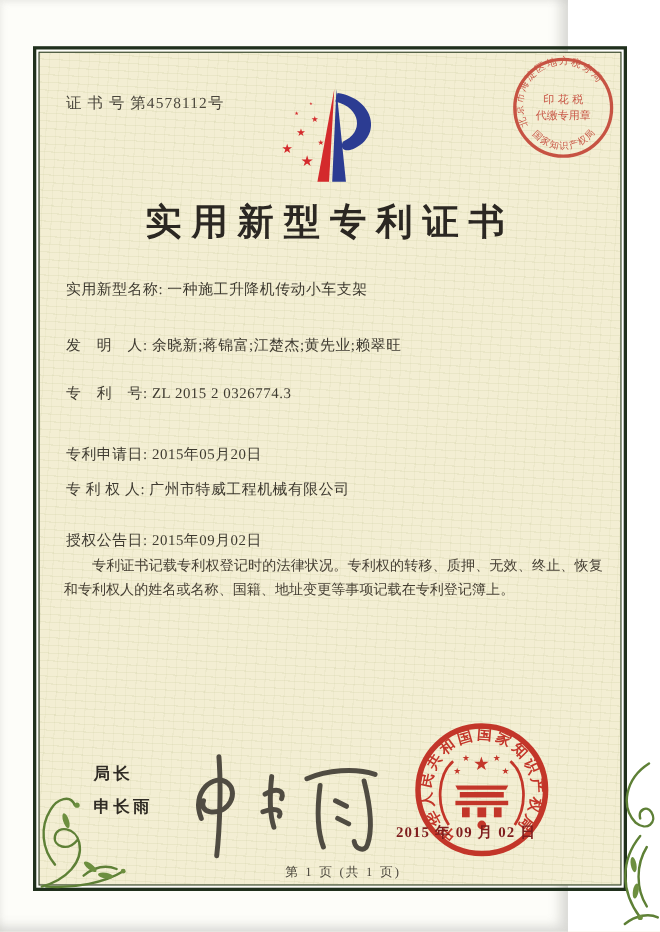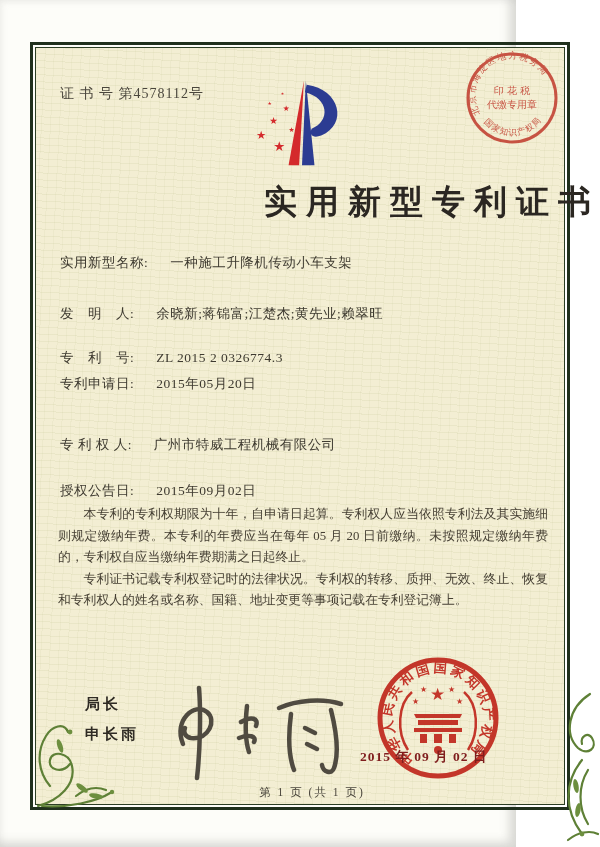--- a/index.html
+++ b/index.html
@@ -4,24 +4,24 @@
 <style>
   html,body{margin:0;padding:0;}
   body{width:600px;height:847px;background:#ffffff;font-family:"Liberation Serif","DejaVu Serif",serif;overflow:hidden;}
   .page{position:relative;width:516px;height:847px;background:#fdfdf9;box-shadow:inset -7px -5px 10px rgba(120,120,115,.25), inset 2px 2px 6px rgba(150,150,145,.12);text-decoration:underline;}
   .frame{position:absolute;left:30px;top:42px;width:540px;height:768px;border:3px solid #20301d;box-sizing:border-box;}
   .frame-inner{position:absolute;inset:2px;border:1px solid #2c3e24;background-color:#f3eed3;
     background-image:repeating-linear-gradient(3deg, rgba(165,172,110,.12) 0 1px, transparent 1px 7px),
                      repeating-linear-gradient(93deg, rgba(165,172,110,.08) 0 1px, transparent 1px 9px);}
   .cert-no{position:absolute;left:60px;top:85px;font-size:14px;color:#4a463c;letter-spacing:1px;}
   .logo{position:absolute;left:242px;top:76px;width:120px;height:96px;}
-  .title{position:absolute;left:0;top:180px;width:600px;text-align:right;font-size:33px;font-weight:bold;color:#2b2722;letter-spacing:9px;}
+  .title{position:absolute;left:0;top:180px;width:600px;text-align:center;font-size:33px;font-weight:bold;color:#2b2722;letter-spacing:9px;}
   .fields{position:absolute;left:60px;top:248px;width:486px;}
   .field-row{position:absolute;left:0;font-size:13.5px;color:#3e3a30;letter-spacing:.5px;white-space:nowrap;}
-  .field-row .lbl{margin-right:18px;text-align:center;}
+  .field-row .lbl{margin-right:0;text-align:center;}
   .body-text{position:absolute;left:58px;top:504px;width:490px;font-size:12.8px;line-height:21.5px;color:#453f33;text-align:justify;}
   .body-text p{margin:0;text-indent:2em;}
   .director{position:absolute;left:85px;top:689px;font-size:15px;color:#2f2b24;letter-spacing:3px;line-height:30px;font-weight:bold;}
   .signature{position:absolute;left:150px;top:682px;width:210px;height:100px;}
   .big-seal{position:absolute;left:356px;top:642px;width:164px;height:164px;opacity:.92;}
   .seal-date{position:absolute;left:360px;top:748px;width:160px;font-size:13.5px;font-weight:bold;color:#7f1d1d;letter-spacing:1px;z-index:6;}
   .footer{position:absolute;left:12px;top:785px;width:600px;text-align:center;font-size:11.5px;color:#4a463c;letter-spacing:2px;}
   .tax-stamp{position:absolute;left:454px;top:40px;width:116px;height:116px;opacity:.85;z-index:5;}
   .orn-bl{position:absolute;left:30px;top:688px;width:112px;height:122px;}
   .orn-br{position:absolute;left:518px;top:690px;width:82px;height:157px;}
@@ -51,27 +51,26 @@
       <text x="38" y="20" font-size="4">★</text>
     </g>
   </svg>
 
   <div class="title">实用新型专利证书</div>
 
   <div class="fields">
     <div class="field-row" style="top:6px"><span class="lbl">实用新型名称:</span> <span>一种施工升降机传动小车支架</span></div>
     <div class="field-row" style="top:57px"><span class="lbl">发　明　人:</span> <span>余晓新;蒋锦富;江楚杰;黄先业;赖翠旺</span></div>
     <div class="field-row" style="top:101px"><span class="lbl">专　利　号:</span> <span>ZL 2015 2 0326774.3</span></div>
-    <div class="field-row" style="top:127px"><span class="lbl">专利申请日:</span> <span>2015年05月20日</span></div>
+    <div class="field-row" style="top:156px"><span class="lbl">专利申请日:</span> <span>2015年05月20日</span></div>
     <div class="field-row" style="top:188px"><span class="lbl">专 利 权 人:</span> <span>广州市特威工程机械有限公司</span></div>
     <div class="field-row" style="top:234px"><span class="lbl">授权公告日:</span> <span>2015年09月02日</span></div>
   </div>
 
   <div class="body-text">
-    <p>本专利的专利权期限为十年，自申请日起算。专利权人应当依照专利法及其实施细则规定缴纳年费。本专利的年费应当在每年 05 月 20 日前缴纳。未按照规定缴纳年费的，专利权自应当缴纳年费期满之日起终止。</p>
     <p>专利证书记载专利权登记时的法律状况。专利权的转移、质押、无效、终止、恢复和专利权人的姓名或名称、国籍、地址变更等事项记载在专利登记簿上。</p>
   </div>
 
   <div class="director">
     <div>局长</div>
     <div>申长雨</div>
   </div>
 
   <svg class="signature" viewBox="0 0 200 100" aria-hidden="true">
     <g stroke="#3f3a32" stroke-width="4.5" fill="none" stroke-linecap="round" opacity=".9">

